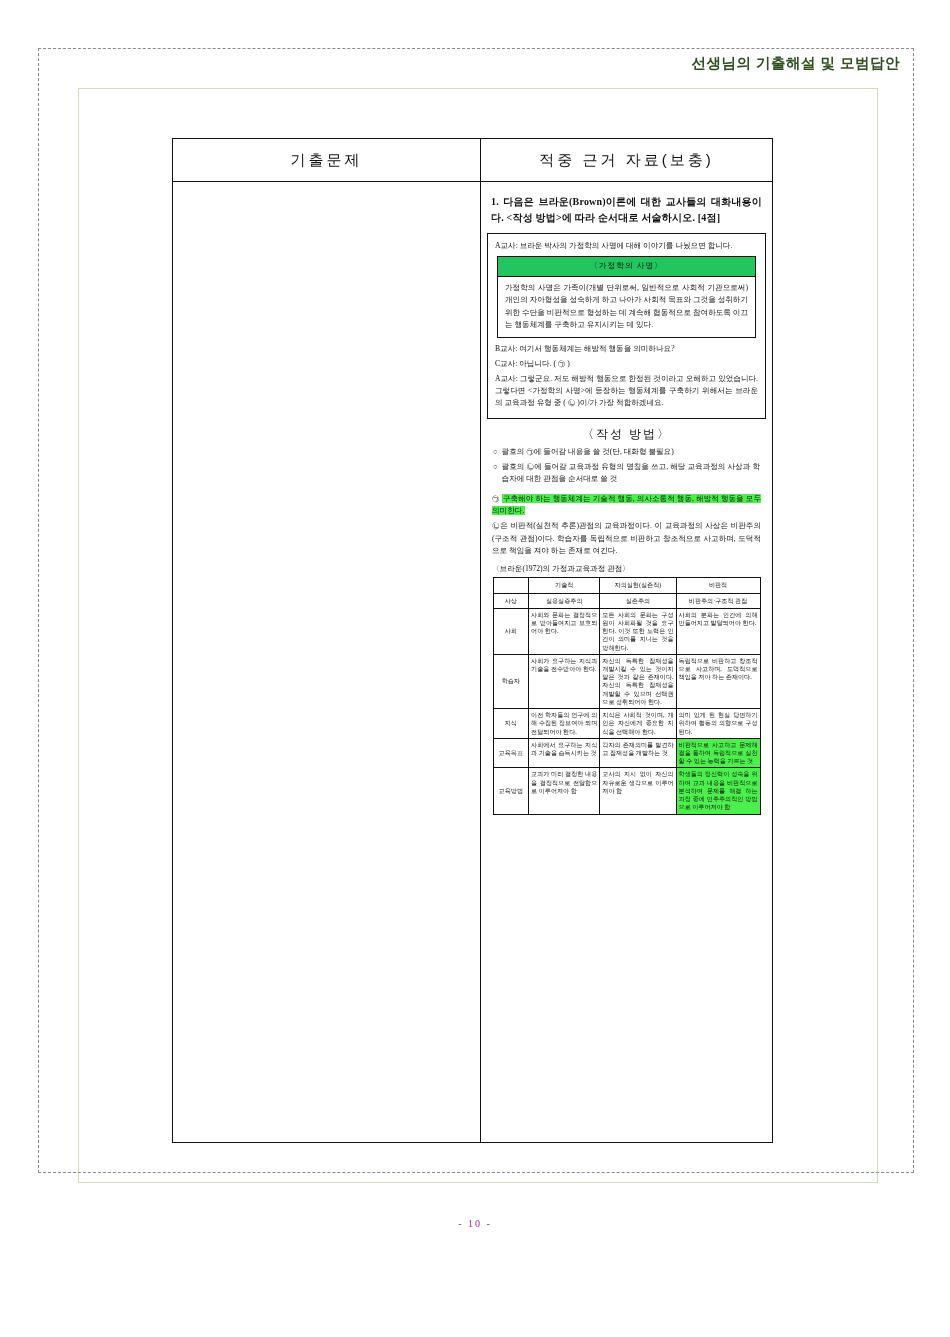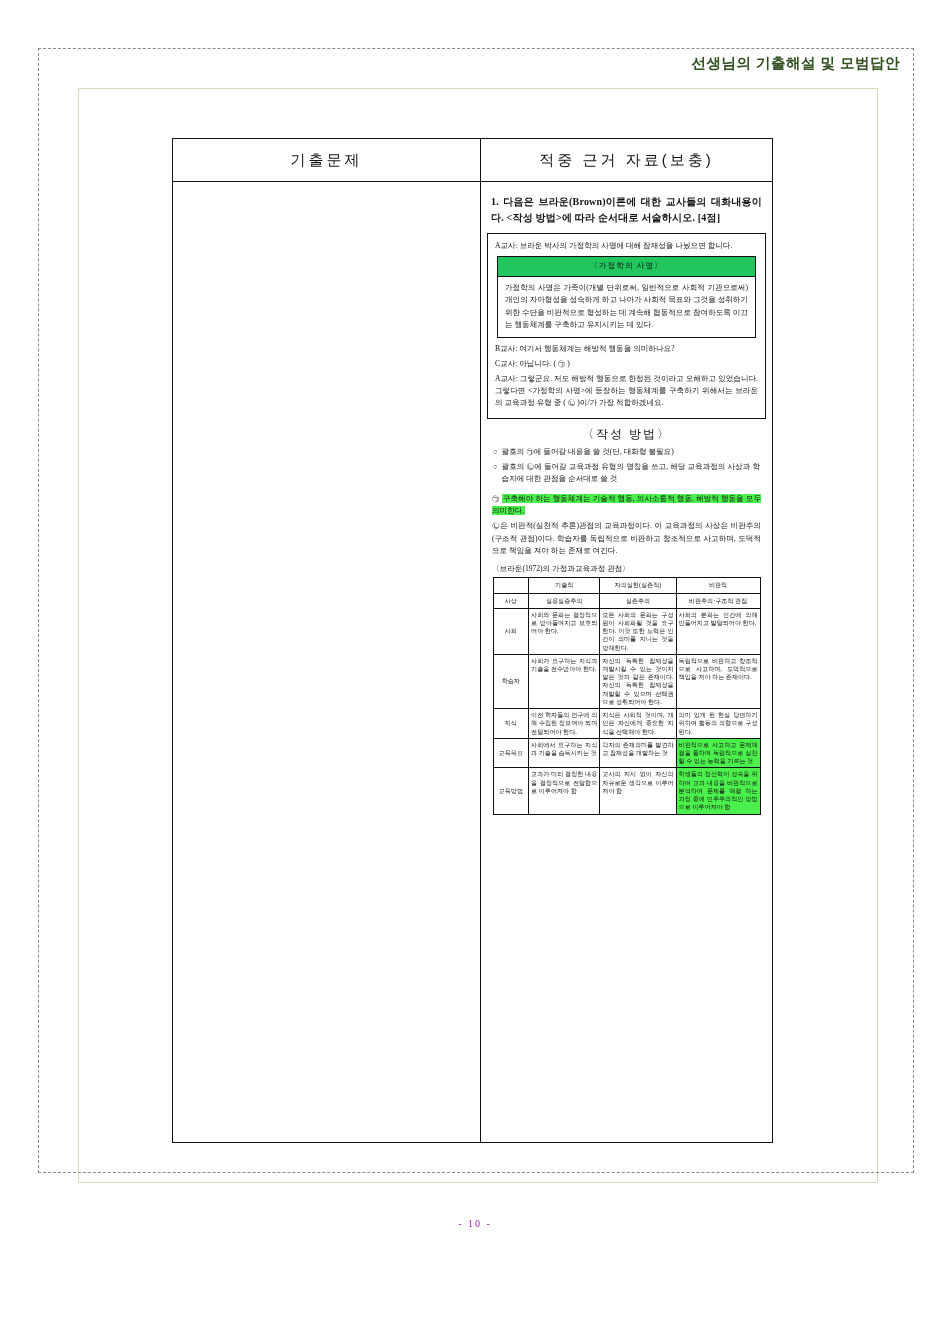--- a/index.html
+++ b/index.html
@@ -192,21 +192,21 @@
       <td class="th-cell">기출문제</td>
       <td class="th-cell">적중 근거 자료(보충)</td>
     </tr>
     <tr>
       <td class="body-left"></td>
       <td class="body-right">
 
         <div class="q-stem">1. 다음은 브라운(Brown)이론에 대한 교사들의 대화내용이다. &lt;작성 방법&gt;에 따라 순서대로 서술하시오. [4점]</div>
 
         <div class="box">
-          <p>A교사: 브라운 박사의 가정학의 사명에 대해 잠재성을 나눴으면 합니다.</p>
+          <p>A교사: 브라운 박사의 가정학의 사명에 대해 이야기를 나눴으면 합니다.</p>
 
           <div class="inner-box">
             <div class="inner-title">〈가정학의 사명〉</div>
             <div class="inner-body">가정학의 사명은 가족이(개별 단위로써, 일반적으로 사회적 기관으로써) 개인의 자아형성을 성숙하게 하고 나아가 사회적 목표와 그것을 성취하기 위한 수단을 비판적으로 형성하는 데 계속해 협동적으로 참여하도록 이끄는 행동체계를 구축하고 유지시키는 데 있다.</div>
           </div>
 
           <p>B교사: 여기서 행동체계는 해방적 행동을 의미하나요?</p>
           <p>C교사: 아닙니다. ( ㉠ )</p>
           <p>A교사: 그렇군요. 저도 해방적 행동으로 한정된 것이라고 오해하고 있었습니다. 그렇다면 &lt;가정학의 사명&gt;에 등장하는 행동체계를 구축하기 위해서는 브라운의 교육과정 유형 중 ( ㉡ )이/가 가장 적합하겠네요.</p>
         </div>

